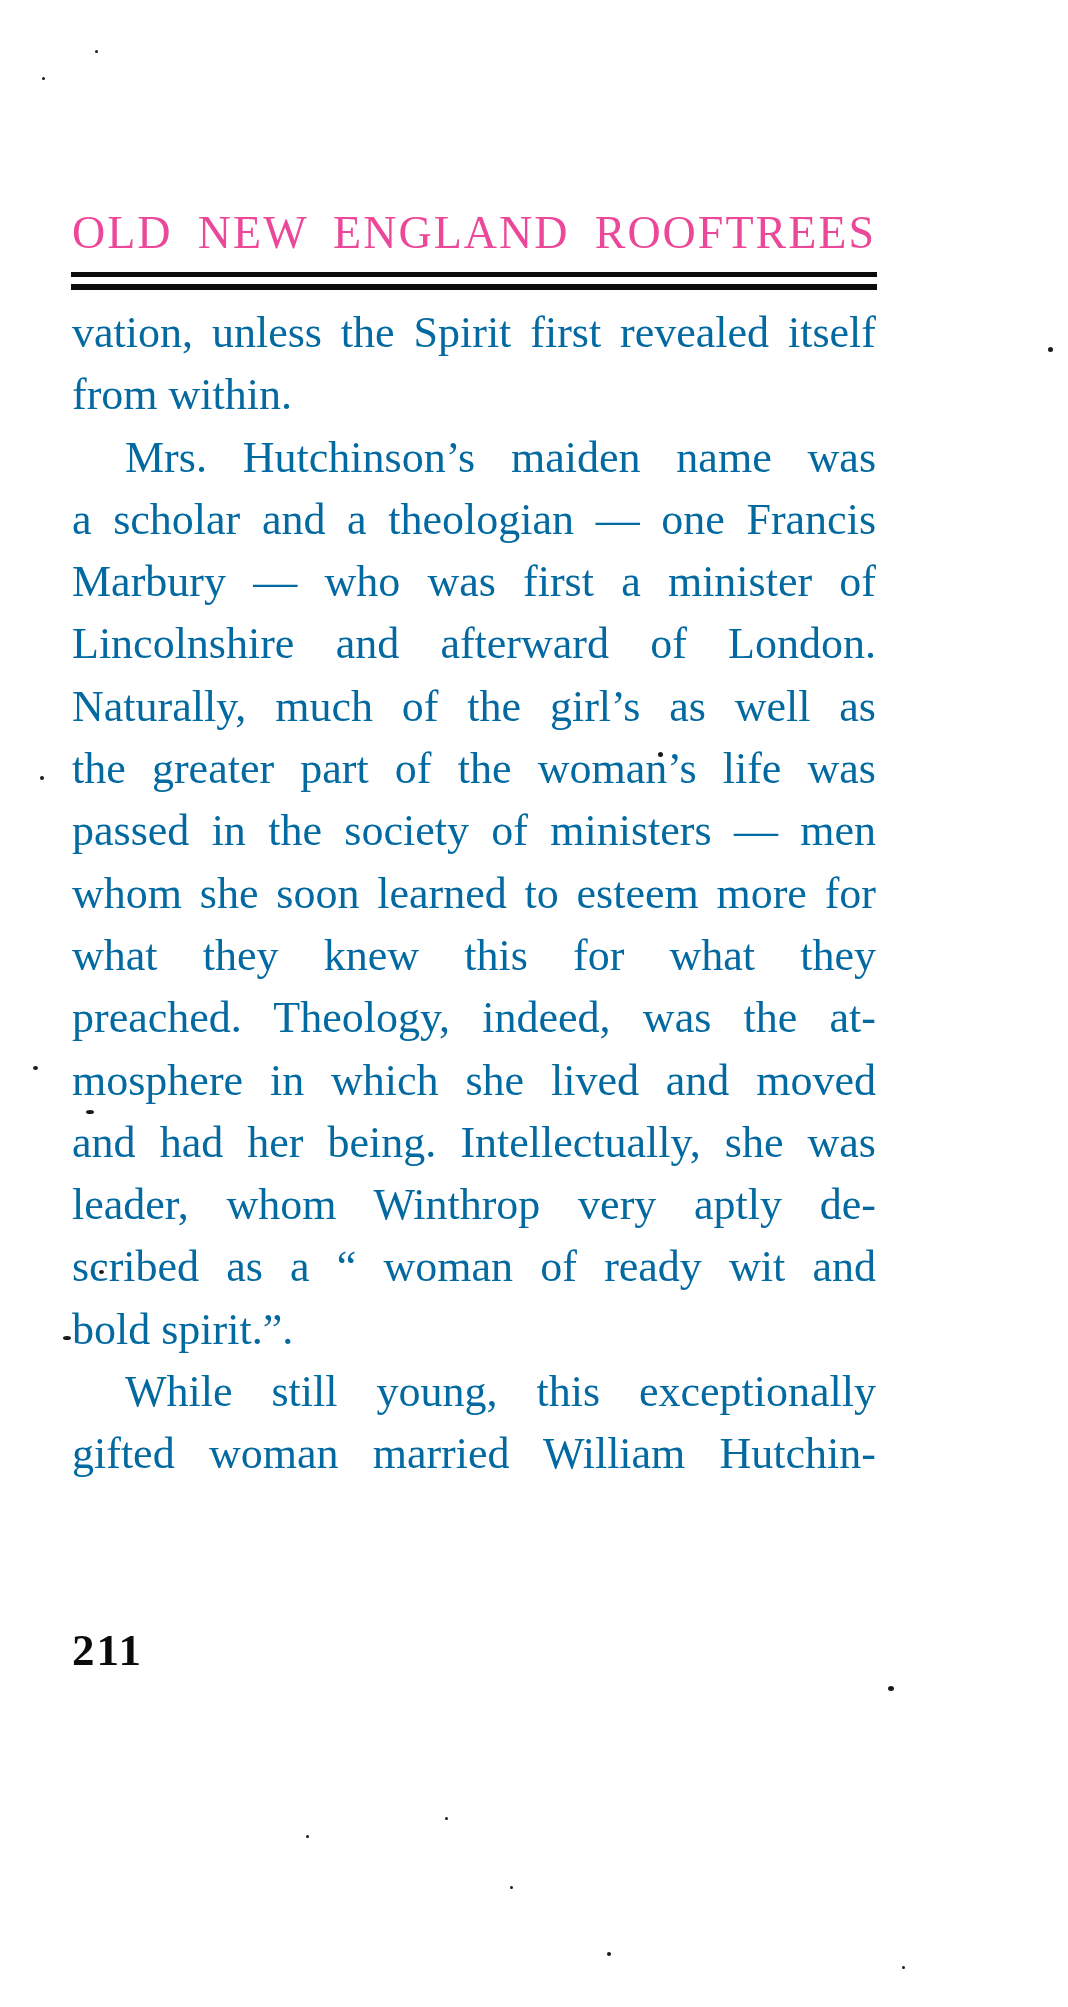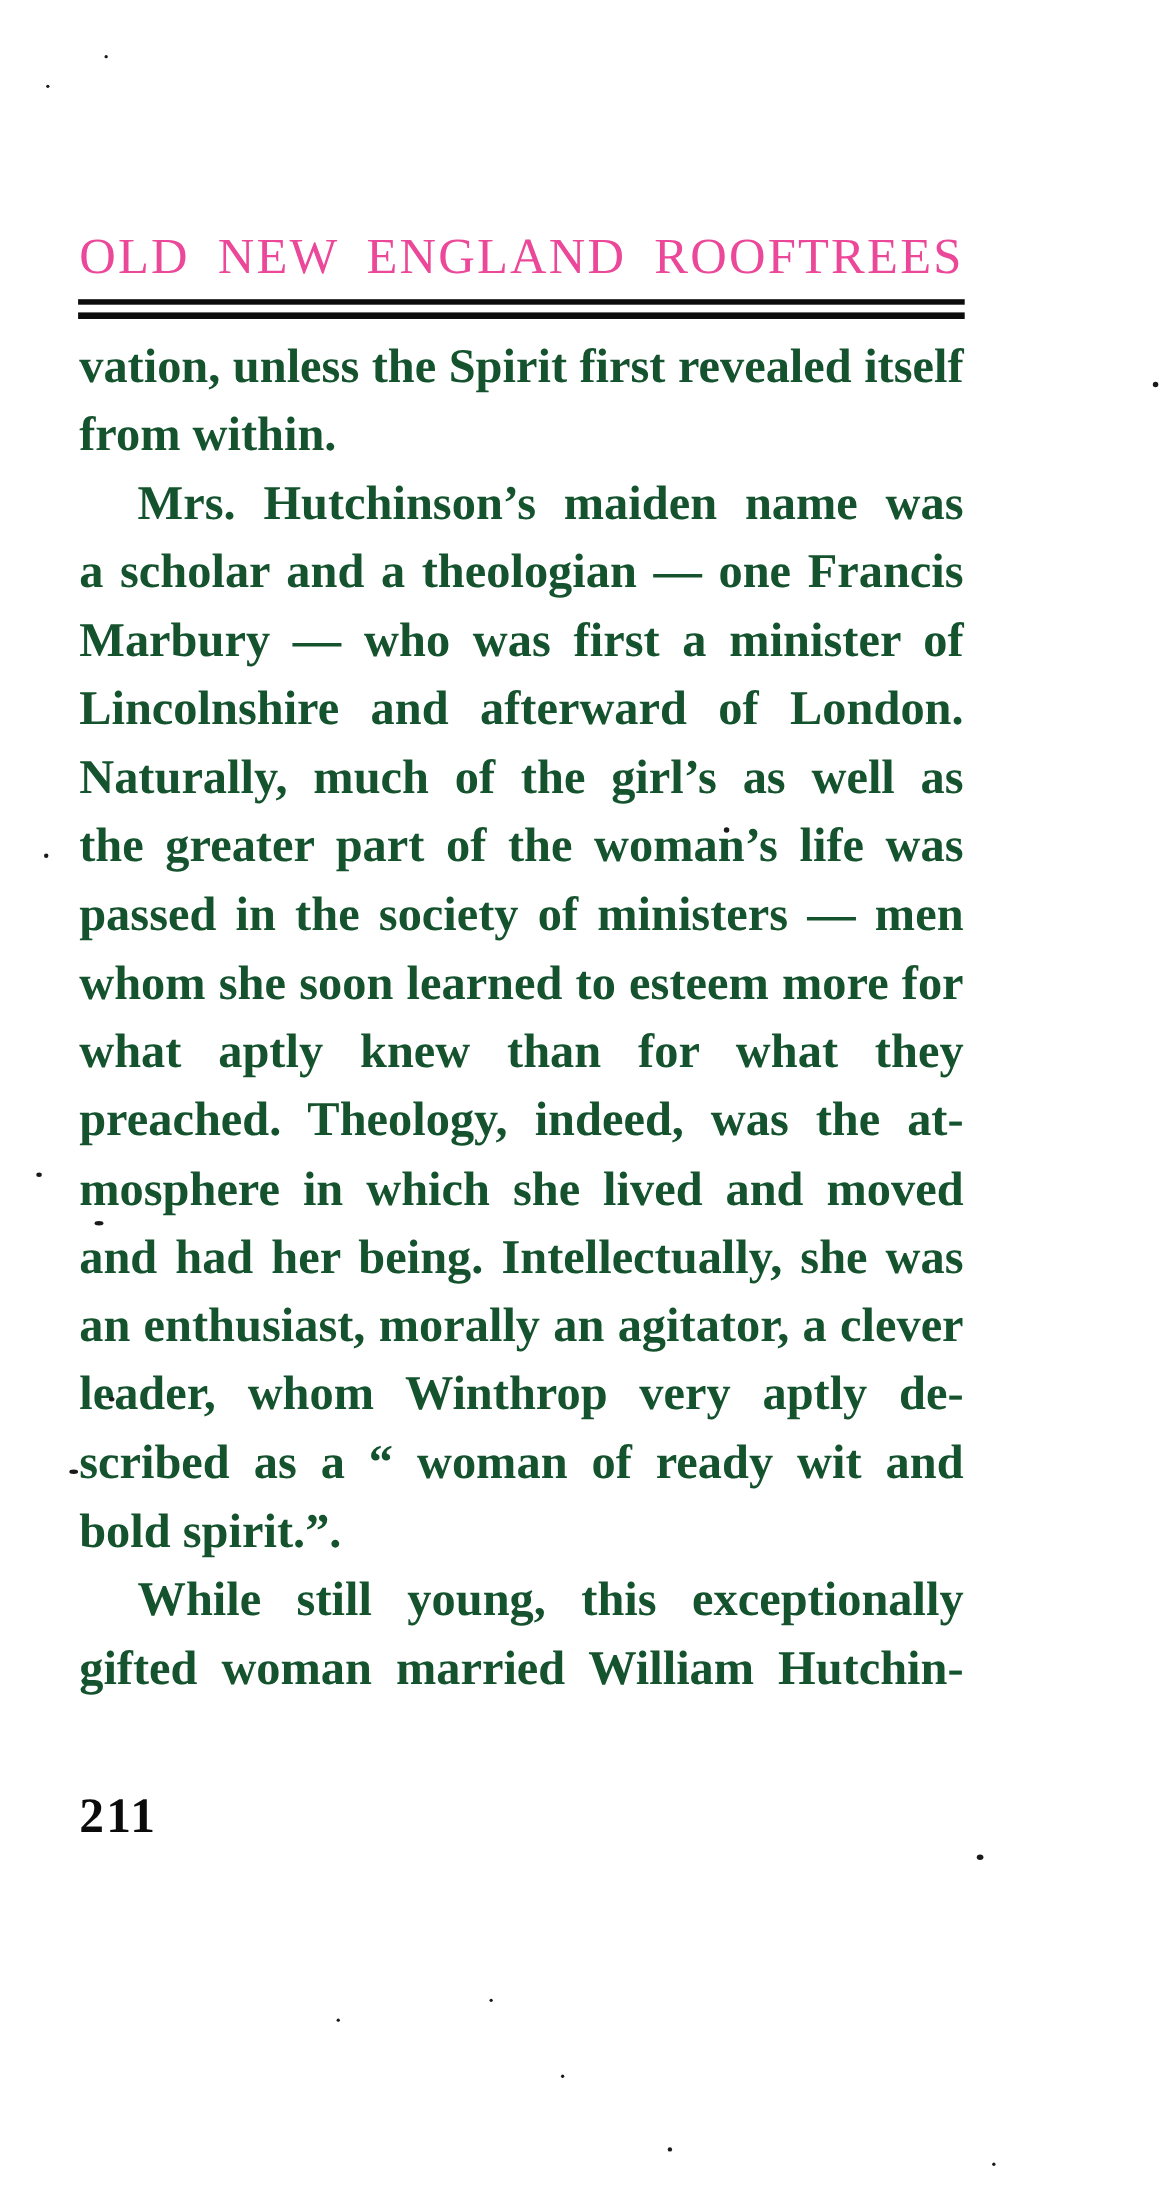--- a/index.html
+++ b/index.html
@@ -36,22 +36,21 @@
   }
   .rule-1 { top: 272px; height: 5px; }
   .rule-2 { top: 284px; height: 6px; }
   .body-block {
     position: absolute;
     left: 72px;
     top: 302px;
     width: 804px;
     font-size: 44px;
     line-height: 62.3px;
-    color: #14532d;
-    font-weight: bold;
+    color: #0369a1;
   }
   .line {
     text-align: justify;
     text-align-last: justify;
   }
   .line.no-just {
     text-align: center;
     text-align-last: left;
   }
   .line.indent {
@@ -88,25 +87,24 @@
       <div class="line">vation, unless the Spirit first revealed itself</div>
       <div class="line no-just">from within.</div>
       <div class="line indent">Mrs. Hutchinson’s maiden name was</div>
       <div class="line">a scholar and a theologian — one Francis</div>
       <div class="line">Marbury — who was first a minister of</div>
       <div class="line">Lincolnshire and afterward of London.</div>
       <div class="line">Naturally, much of the girl’s as well as</div>
       <div class="line">the greater part of the woman’s life was</div>
       <div class="line">passed in the society of ministers — men</div>
       <div class="line">whom she soon learned to esteem more for</div>
-      <div class="line">what aptly knew than for what they</div>
+      <div class="line">what they knew this for what they</div>
       <div class="line">preached.  Theology, indeed, was the at-</div>
       <div class="line">mosphere in which she lived and moved</div>
       <div class="line">and had her being.  Intellectually, she was</div>
-      <div class="line">an enthusiast, morally an agitator, a clever</div>
       <div class="line">leader, whom Winthrop very aptly de-</div>
       <div class="line">scribed as a “ woman of ready wit and</div>
       <div class="line no-just">bold spirit.”.</div>
       <div class="line indent">While still young, this exceptionally</div>
       <div class="line">gifted woman married William Hutchin-</div>
     </div>
 
   <div class="folio">211</div>
 
   <div id="speckles">

